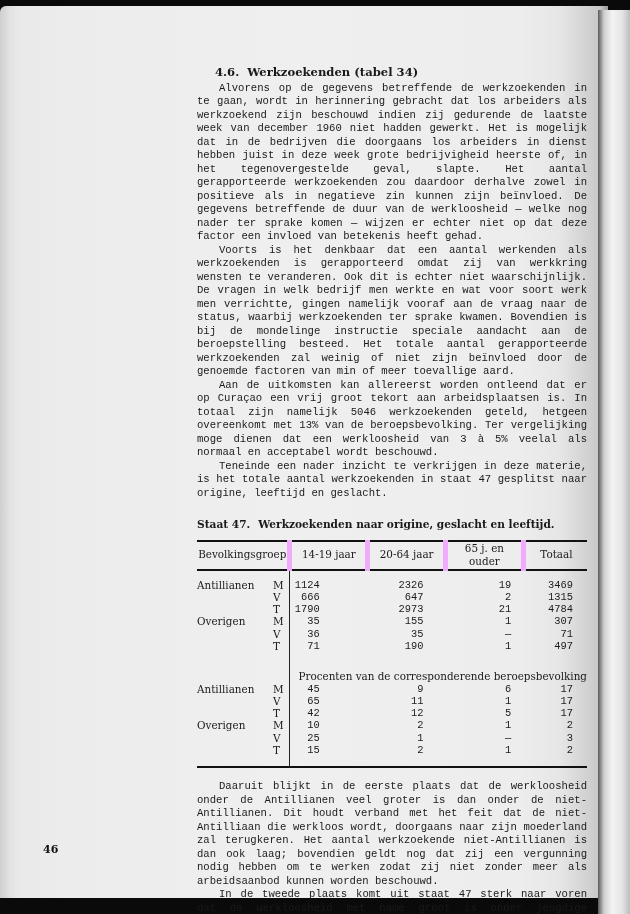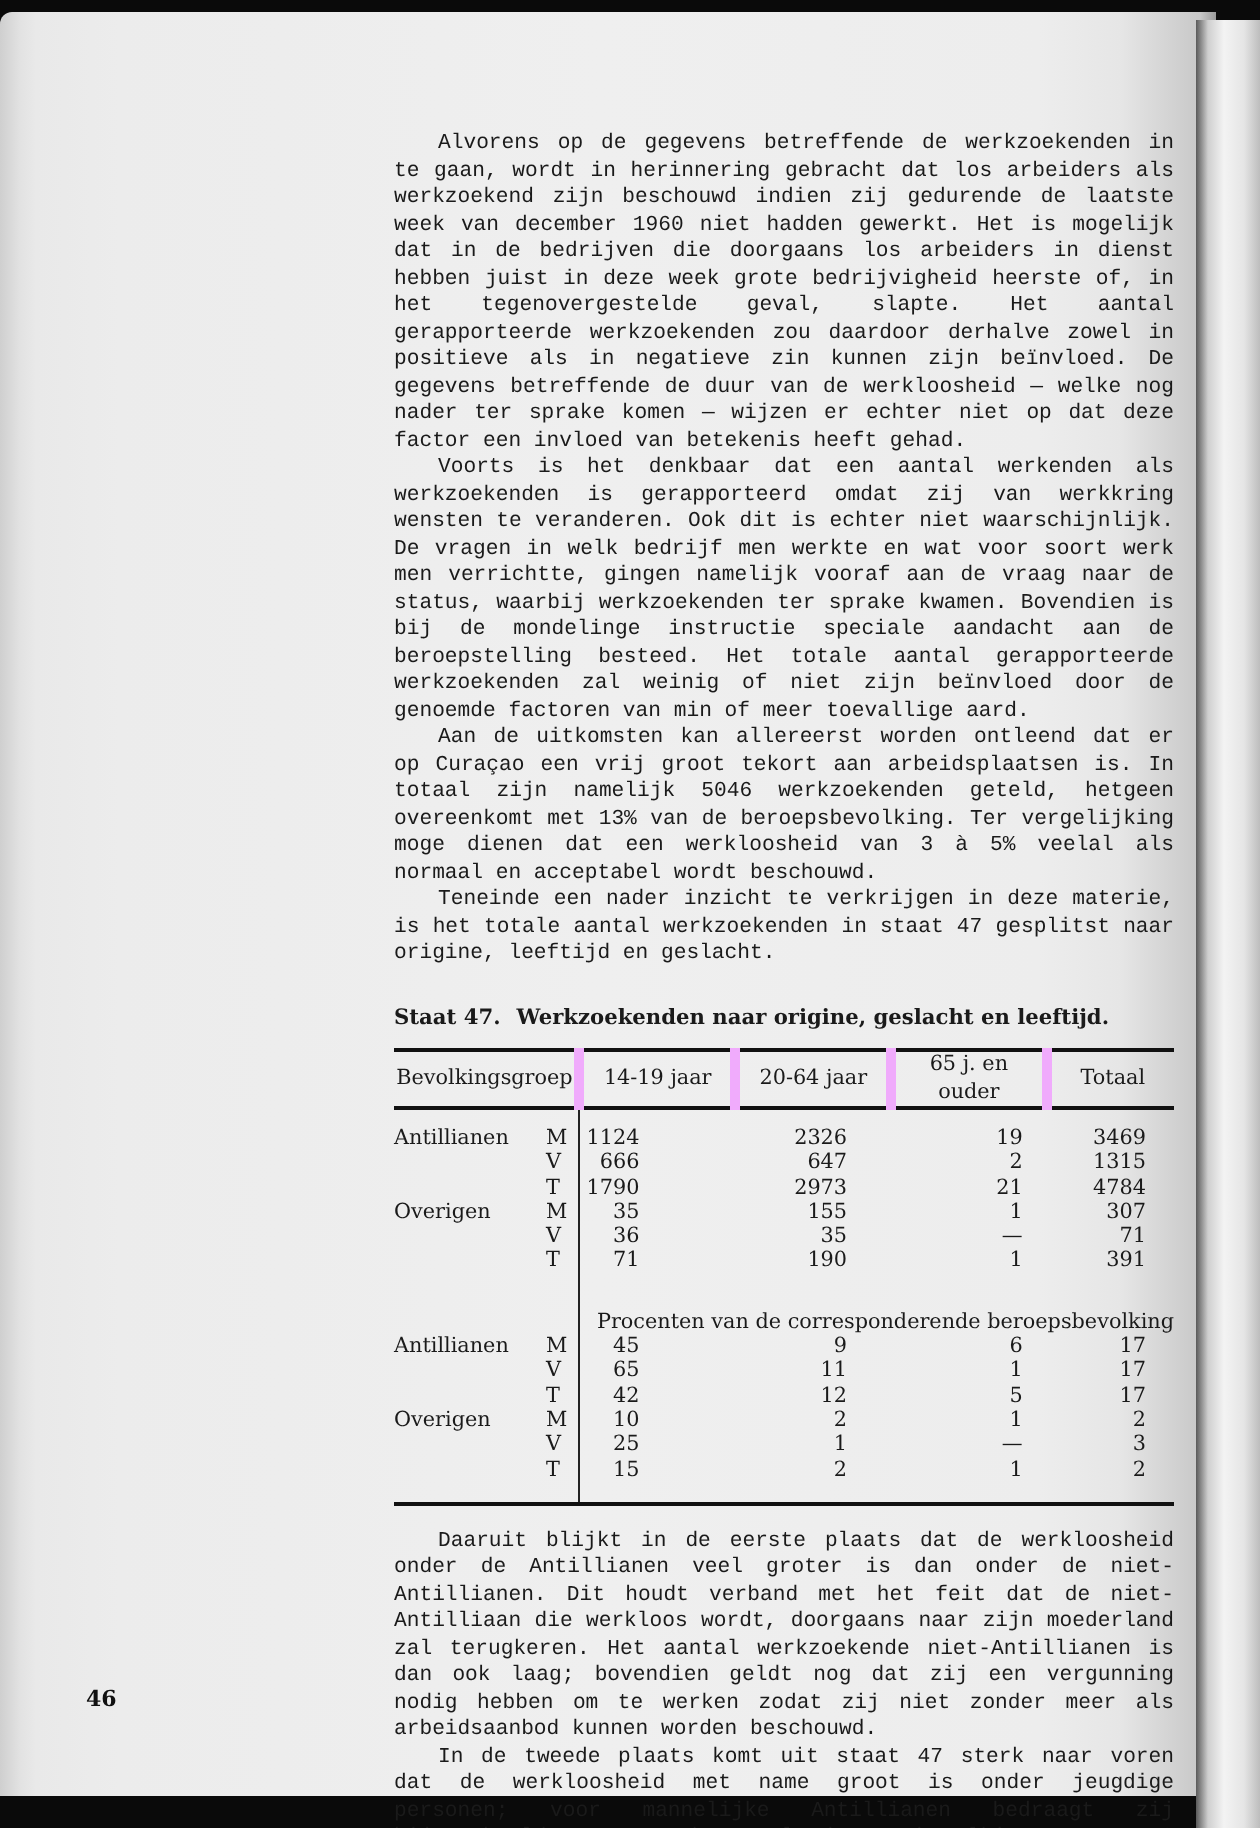--- a/index.html
+++ b/index.html
@@ -25,34 +25,37 @@
   .h .num { margin-right: 8px; }
   p { margin: 0; text-align: justify; text-indent: 22px; font-family: Liberation Mono, monospace; }
   .tcap { font-weight: bold; font-size: 10.6px; margin-top: 18px; margin-bottom: 8px; }
   .tcap .num { margin-right: 8px; }
   table { width: 390px; border-collapse: collapse; font-size: 10.4px; }
   thead tr { border-top: 2.5px solid #111; border-bottom: 2.5px solid #111; }
   thead th { font-weight: normal; height: 26px; border-left: 5px solid #f0abfc; padding: 0; }
   thead th:first-child { border-left: none; }
   tbody td { padding: 0; height: 12.3px; line-height: 12.3px; }
   tbody td.c1 { border-left: 1.5px solid #222; }
-  .num-cell { text-align: right; }
+  .num-cell { text-align: right; font-family: Liberation Mono, monospace; }
   .sub { text-align: left; padding-left: 8px !important; }
   .gap td { height: 8px; }
   .endrule td { border-bottom: 2.5px solid #111; height: 10px; }
   .after { margin-top: 12px; }
   .pagenum { position: absolute; left: 43px; top: 843px; font-weight: bold; font-size: 11px; color: #111; }
 </style>
 </head>
 <body>
 
 <div class="page"></div>
 <div class="right-fold"></div>
 
 <div class="content">
+  <div class="h">
+    <span class="num">4.6.</span><span>Werkzoekenden (tabel 34)</span>
+  </div>
   <p>Alvorens op de gegevens betreffende de werkzoekenden in te gaan, wordt in herinnering gebracht dat los arbeiders als werkzoekend zijn beschouwd indien zij gedurende de laatste week van december 1960 niet hadden gewerkt. Het is mogelijk dat in de bedrijven die doorgaans los arbeiders in dienst hebben juist in deze week grote bedrijvigheid heerste of, in het tegenovergestelde geval, slapte. Het aantal gerapporteerde werkzoekenden zou daardoor derhalve zowel in positieve als in negatieve zin kunnen zijn beïnvloed. De gegevens betreffende de duur van de werkloosheid — welke nog nader ter sprake komen — wijzen er echter niet op dat deze factor een invloed van betekenis heeft gehad.</p>
   <p>Voorts is het denkbaar dat een aantal werkenden als werkzoekenden is gerapporteerd omdat zij van werkkring wensten te veranderen. Ook dit is echter niet waarschijnlijk. De vragen in welk bedrijf men werkte en wat voor soort werk men verrichtte, gingen namelijk vooraf aan de vraag naar de status, waarbij werkzoekenden ter sprake kwamen. Bovendien is bij de mondelinge instructie speciale aandacht aan de beroepstelling besteed. Het totale aantal gerapporteerde werkzoekenden zal weinig of niet zijn beïnvloed door de genoemde factoren van min of meer toevallige aard.</p>
   <p>Aan de uitkomsten kan allereerst worden ontleend dat er op Curaçao een vrij groot tekort aan arbeidsplaatsen is. In totaal zijn namelijk 5046 werkzoekenden geteld, hetgeen overeenkomt met 13% van de beroepsbevolking. Ter vergelijking moge dienen dat een werkloosheid van 3 à 5% veelal als normaal en acceptabel wordt beschouwd.</p>
   <p>Teneinde een nader inzicht te verkrijgen in deze materie, is het totale aantal werkzoekenden in staat 47 gesplitst naar origine, leeftijd en geslacht.</p>
 
   <div class="tcap">
     <span class="num">Staat 47.</span><span>Werkzoekenden naar origine, geslacht en leeftijd.</span>
   </div>
 
   <table>
@@ -111,21 +114,21 @@
           <td class="c1 num-cell" style="padding-right:48px">36</td>
           <td class="num-cell" style="padding-right:22px">35</td>
           <td class="num-cell" style="padding-right:12px">—</td>
           <td class="num-cell" style="padding-right:14px">71</td>
         </tr>
       <tr>
           <td><span style="display:inline-block;width:76px"></span><span>T</span></td>
           <td class="c1 num-cell" style="padding-right:48px">71</td>
           <td class="num-cell" style="padding-right:22px">190</td>
           <td class="num-cell" style="padding-right:12px">1</td>
-          <td class="num-cell" style="padding-right:14px">391</td>
+          <td class="num-cell" style="padding-right:14px">497</td>
         </tr>
 
       <tr class="gap">
           <td></td>
           <td class="c1" colspan="4" style="height:18px"></td>
         </tr>
       <tr>
           <td></td>
           <td class="c1 sub" colspan="4" style="white-space:nowrap">Procenten van de corresponderende beroepsbevolking</td>
         </tr>

